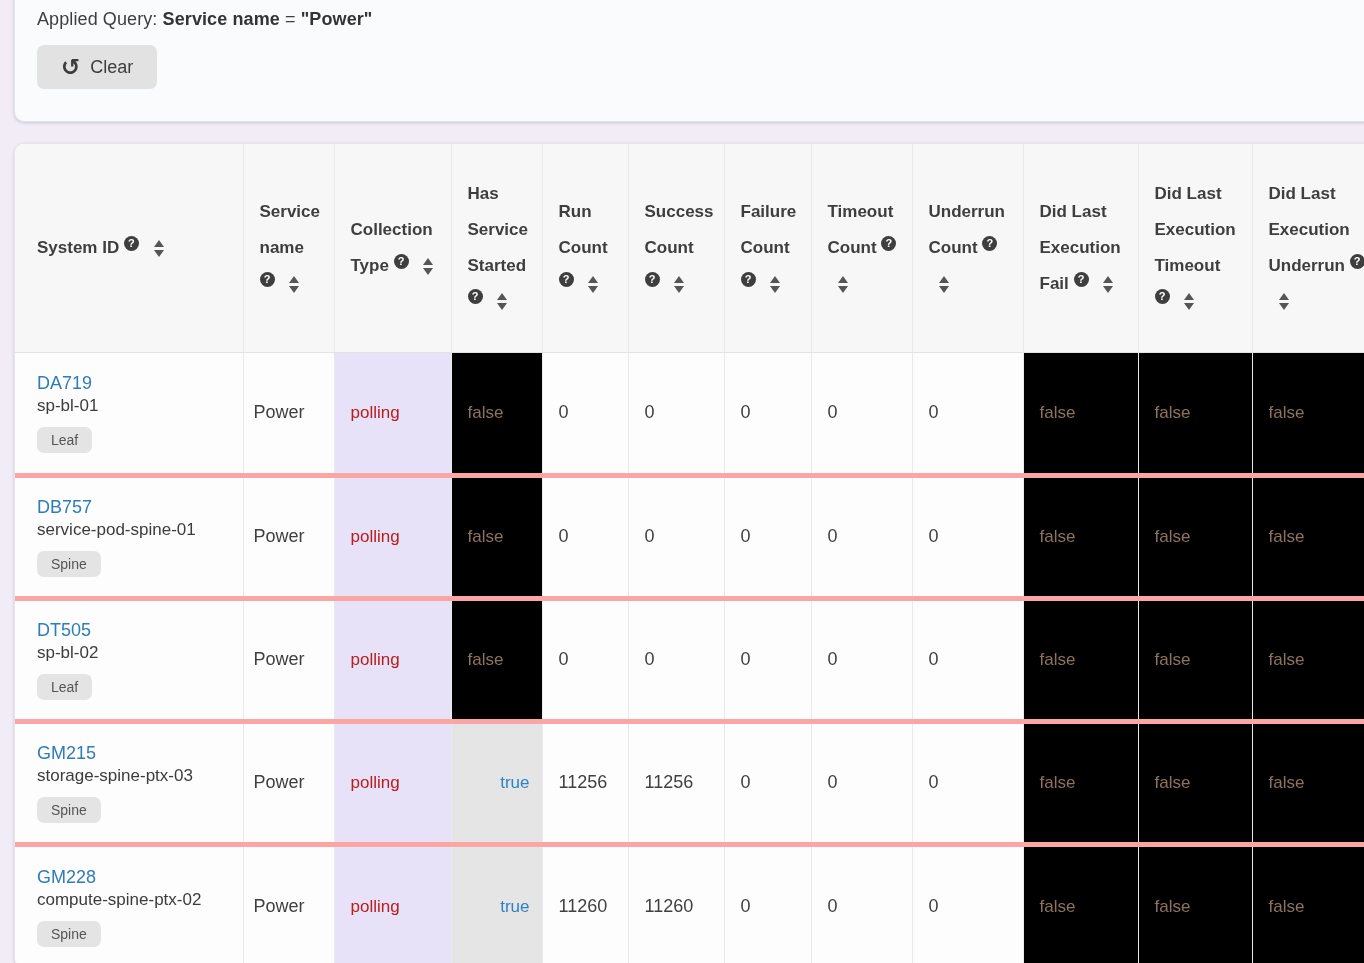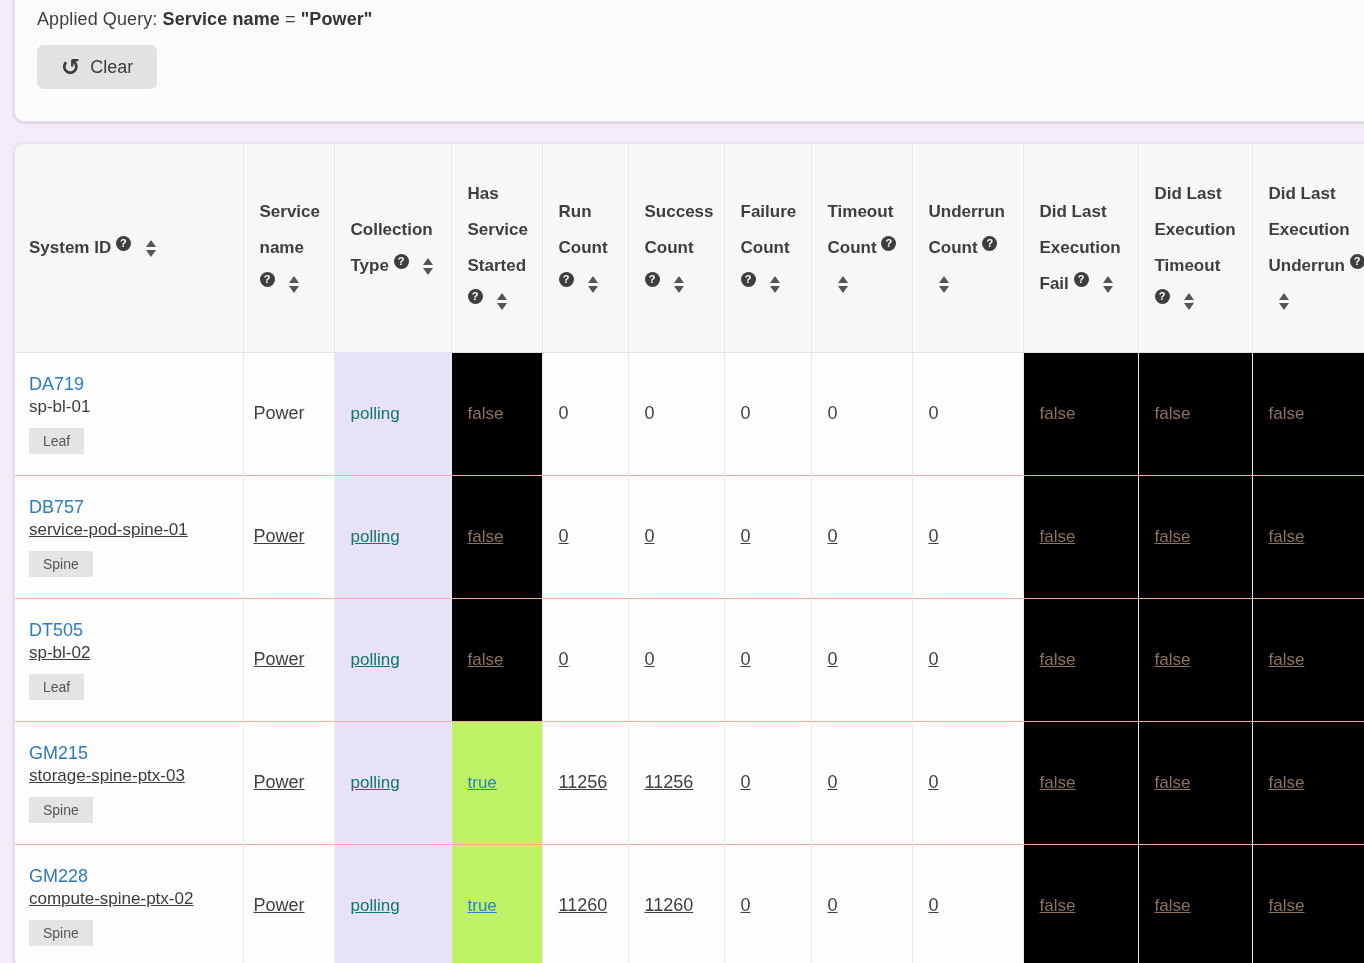--- a/index.html
+++ b/index.html
@@ -53,29 +53,29 @@
     vertical-align: middle;
     text-align: left;
     font-size: 17px;
     font-weight: 600;
     color: #3e3e3e;
     line-height: 2.1;
     padding: 12px 12px 12px 16px;
     border-bottom: 1px solid #e2e3e8;
   }
   th + th, td + td { border-left: 1px solid #e9eaee; }
-  tbody tr + tr td { border-top: 1px solid #fca5a5; text-decoration: underline; }
+  tbody tr + tr td { border-top: 5px solid #fca5a5; }
   tbody td {
     height: 123px;
     vertical-align: middle;
     font-size: 17px;
     color: #3f3f3f;
     padding: 10px 12px 10px 16px;
   }
-  .col-system_id { padding-left: 14px; }
+  .col-system_id { padding-left: 22px; }
   td.col-service_name { padding-left: 10px; font-size: 18px; }
   
   .help-icon {
     display: inline-block;
     width: 15px; height: 15px;
     border-radius: 50%;
     background: #3e3e3e;
     color: #ffffff;
     font-size: 11px;
     font-weight: 700;
@@ -107,25 +107,25 @@
   
   .sys-link { color: #2e7cb8; text-decoration: none; font-size: 18px; display: inline-block; }
   .hostname { margin-top: 2px; font-size: 17px; color: #3c3c3c; }
   .badge {
     display: inline-block;
     margin-top: 11px;
     background: #e4e4e5;
     color: #565656;
     font-size: 14px;
     padding: 5px 14px;
-    border-radius: 0;
-  }
-  .cell-lavender { background: #e8e2f8; color: #0f766e; }
+    border-radius: 7px;
+  }
+  .cell-lavender { background: #e8e2f8; color: #b91c1c; }
   .cell-tan      { background: #000000; color: #8d7260; }
-  .cell-blue     { background: #bef264; color: #2c84c4; }
+  .cell-blue     { background: #e5e5e5; color: #2c84c4; text-align: right; }
   .num { color: #404040; font-size: 18px; }
 </style>
 </head>
 <body>
 
 <section class="card query-card">
   <div class="query-line">
     <span>Applied Query:</span>
     <b>Service name</b>
     <span>=</span>

